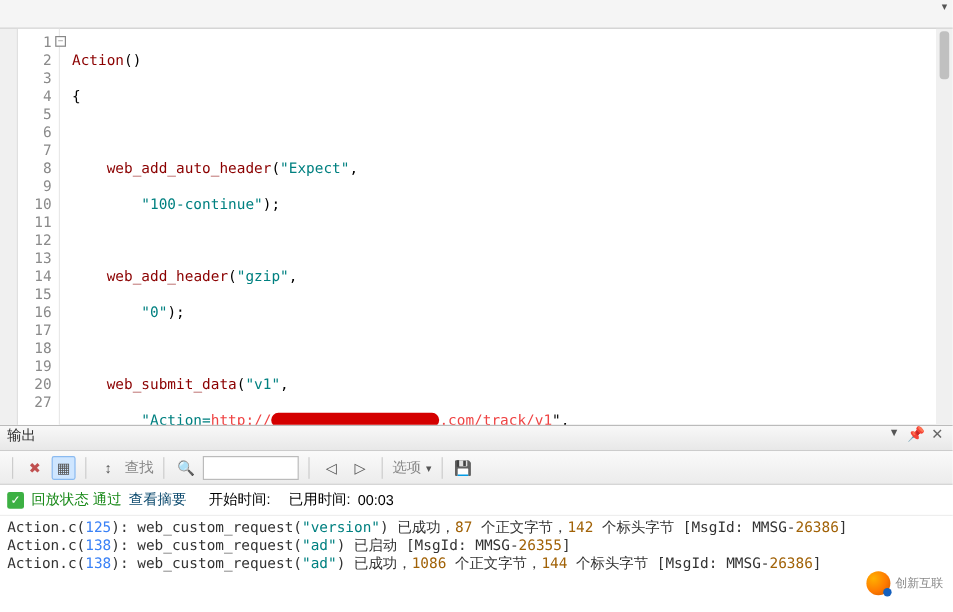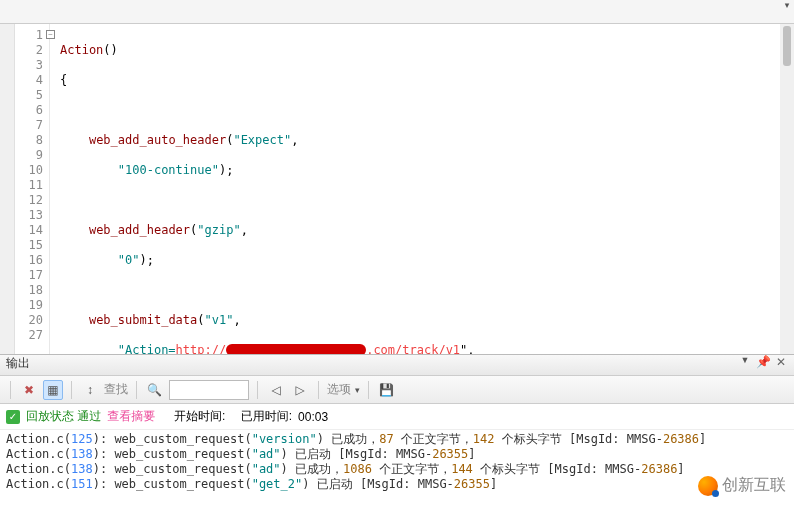--- a/index.html
+++ b/index.html
@@ -28,27 +28,27 @@
 .toolbar { background: linear-gradient(#fafafa,#ececec); border-bottom: 1px solid #ccc; height: 28px; display: flex; align-items: center; padding: 0 6px; gap: 4px; }
 .toolbar select { font-size: 12px; height: 20px; width: 130px; }
 .tb-btn { width: 20px; height: 20px; display: flex; align-items: center; justify-content: center; color: #555; cursor: pointer; border-radius: 2px; }
 .tb-btn.blue { background: #cfe6ff; border: 1px solid #8abaf0; }
 .tb-input { height: 20px; width: 80px; border: 1px solid #bbb; font-size: 12px; padding: 0 3px; }
 .tb-sep { width: 1px; height: 18px; background: #ccc; margin: 0 4px; }
 .tb-text { color: #888; font-size: 12px; }
 .tb-save { color: #2a5db0; }
 .summary-row { display: flex; align-items: center; gap: 6px; padding: 4px 6px; font-size: 12px; border-bottom: 1px solid #eee; }
 .pass-icon { width: 14px; height: 14px; background: #3cb043; border-radius: 2px; display: inline-flex; align-items: center; justify-content: center; color: #fff; font-size: 10px; }
-.link { color: #ec4899; cursor: pointer; }
+.link { color: #0c4a6e; cursor: pointer; }
 .green { color: #1a8a1a; }
 .log { padding: 2px 6px; font-family: "Microsoft YaHei", Consolas, monospace; font-size: 12px; line-height: 15px; color: #333; overflow: hidden; }
 .log .row { white-space: nowrap; }
 .num { color: #a16207; }
 .lnkc { color: #3b82f6; }
-.watermark { position: absolute; right: 8px; bottom: 14px; font-size: 16px; color: #888; display: flex; align-items: center; gap: 4px; pointer-events: none; }
+.watermark { position: absolute; right: 8px; bottom: 14px; font-size: 10px; color: #888; display: flex; align-items: center; gap: 4px; pointer-events: none; }
 .watermark .logo { width: 20px; height: 20px; border-radius: 50%; background: radial-gradient(circle at 30% 30%, #ffb000, #ff7a00 55%, #cc5500); position: relative; }
 .watermark .logo::after { content: ""; position: absolute; width: 7px; height: 7px; background: #1560bd; border-radius: 50%; right: -1px; bottom: -1px; }
 .chev { font-size: 9px; color: #555; }
 </style>
 </head>
 <body>
 
 <div class="tabs">
   <div style="flex:1"></div>
   <div class="hdr-icon chev">▾</div>
@@ -144,19 +144,18 @@
   <span>开始时间: </span>
   <span>&nbsp;</span>
   <span>已用时间: </span>
   <span>00:03</span>
 </div>
 
 <div class="log" id="log">
     <div class="row">Action.c(<span class="lnkc">125</span>): web_custom_request(<span class="str">"version"</span>)  已成功，<span class="num">87</span> 个正文字节，<span class="num">142</span> 个标头字节     [MsgId: MMSG-<span class="num">26386</span>]</div>
     <div class="row">Action.c(<span class="lnkc">138</span>): web_custom_request(<span class="str">"ad"</span>)  已启动     [MsgId: MMSG-<span class="num">26355</span>]</div>
     <div class="row">Action.c(<span class="lnkc">138</span>): web_custom_request(<span class="str">"ad"</span>)  已成功，<span class="num">1086</span> 个正文字节，<span class="num">144</span> 个标头字节     [MsgId: MMSG-<span class="num">26386</span>]</div>
-    <div class="row">Action.c(<span class="lnkc">151</span>): web_custom_request(<span class="str">"get_2"</span>)  已启动     [MsgId: MMSG-<span class="num">26355</span>]</div>
   </div>
 
 <div class="watermark">
   <span class="logo"></span>
   <span>创新互联</span>
 </div>
 
 </body></html>

